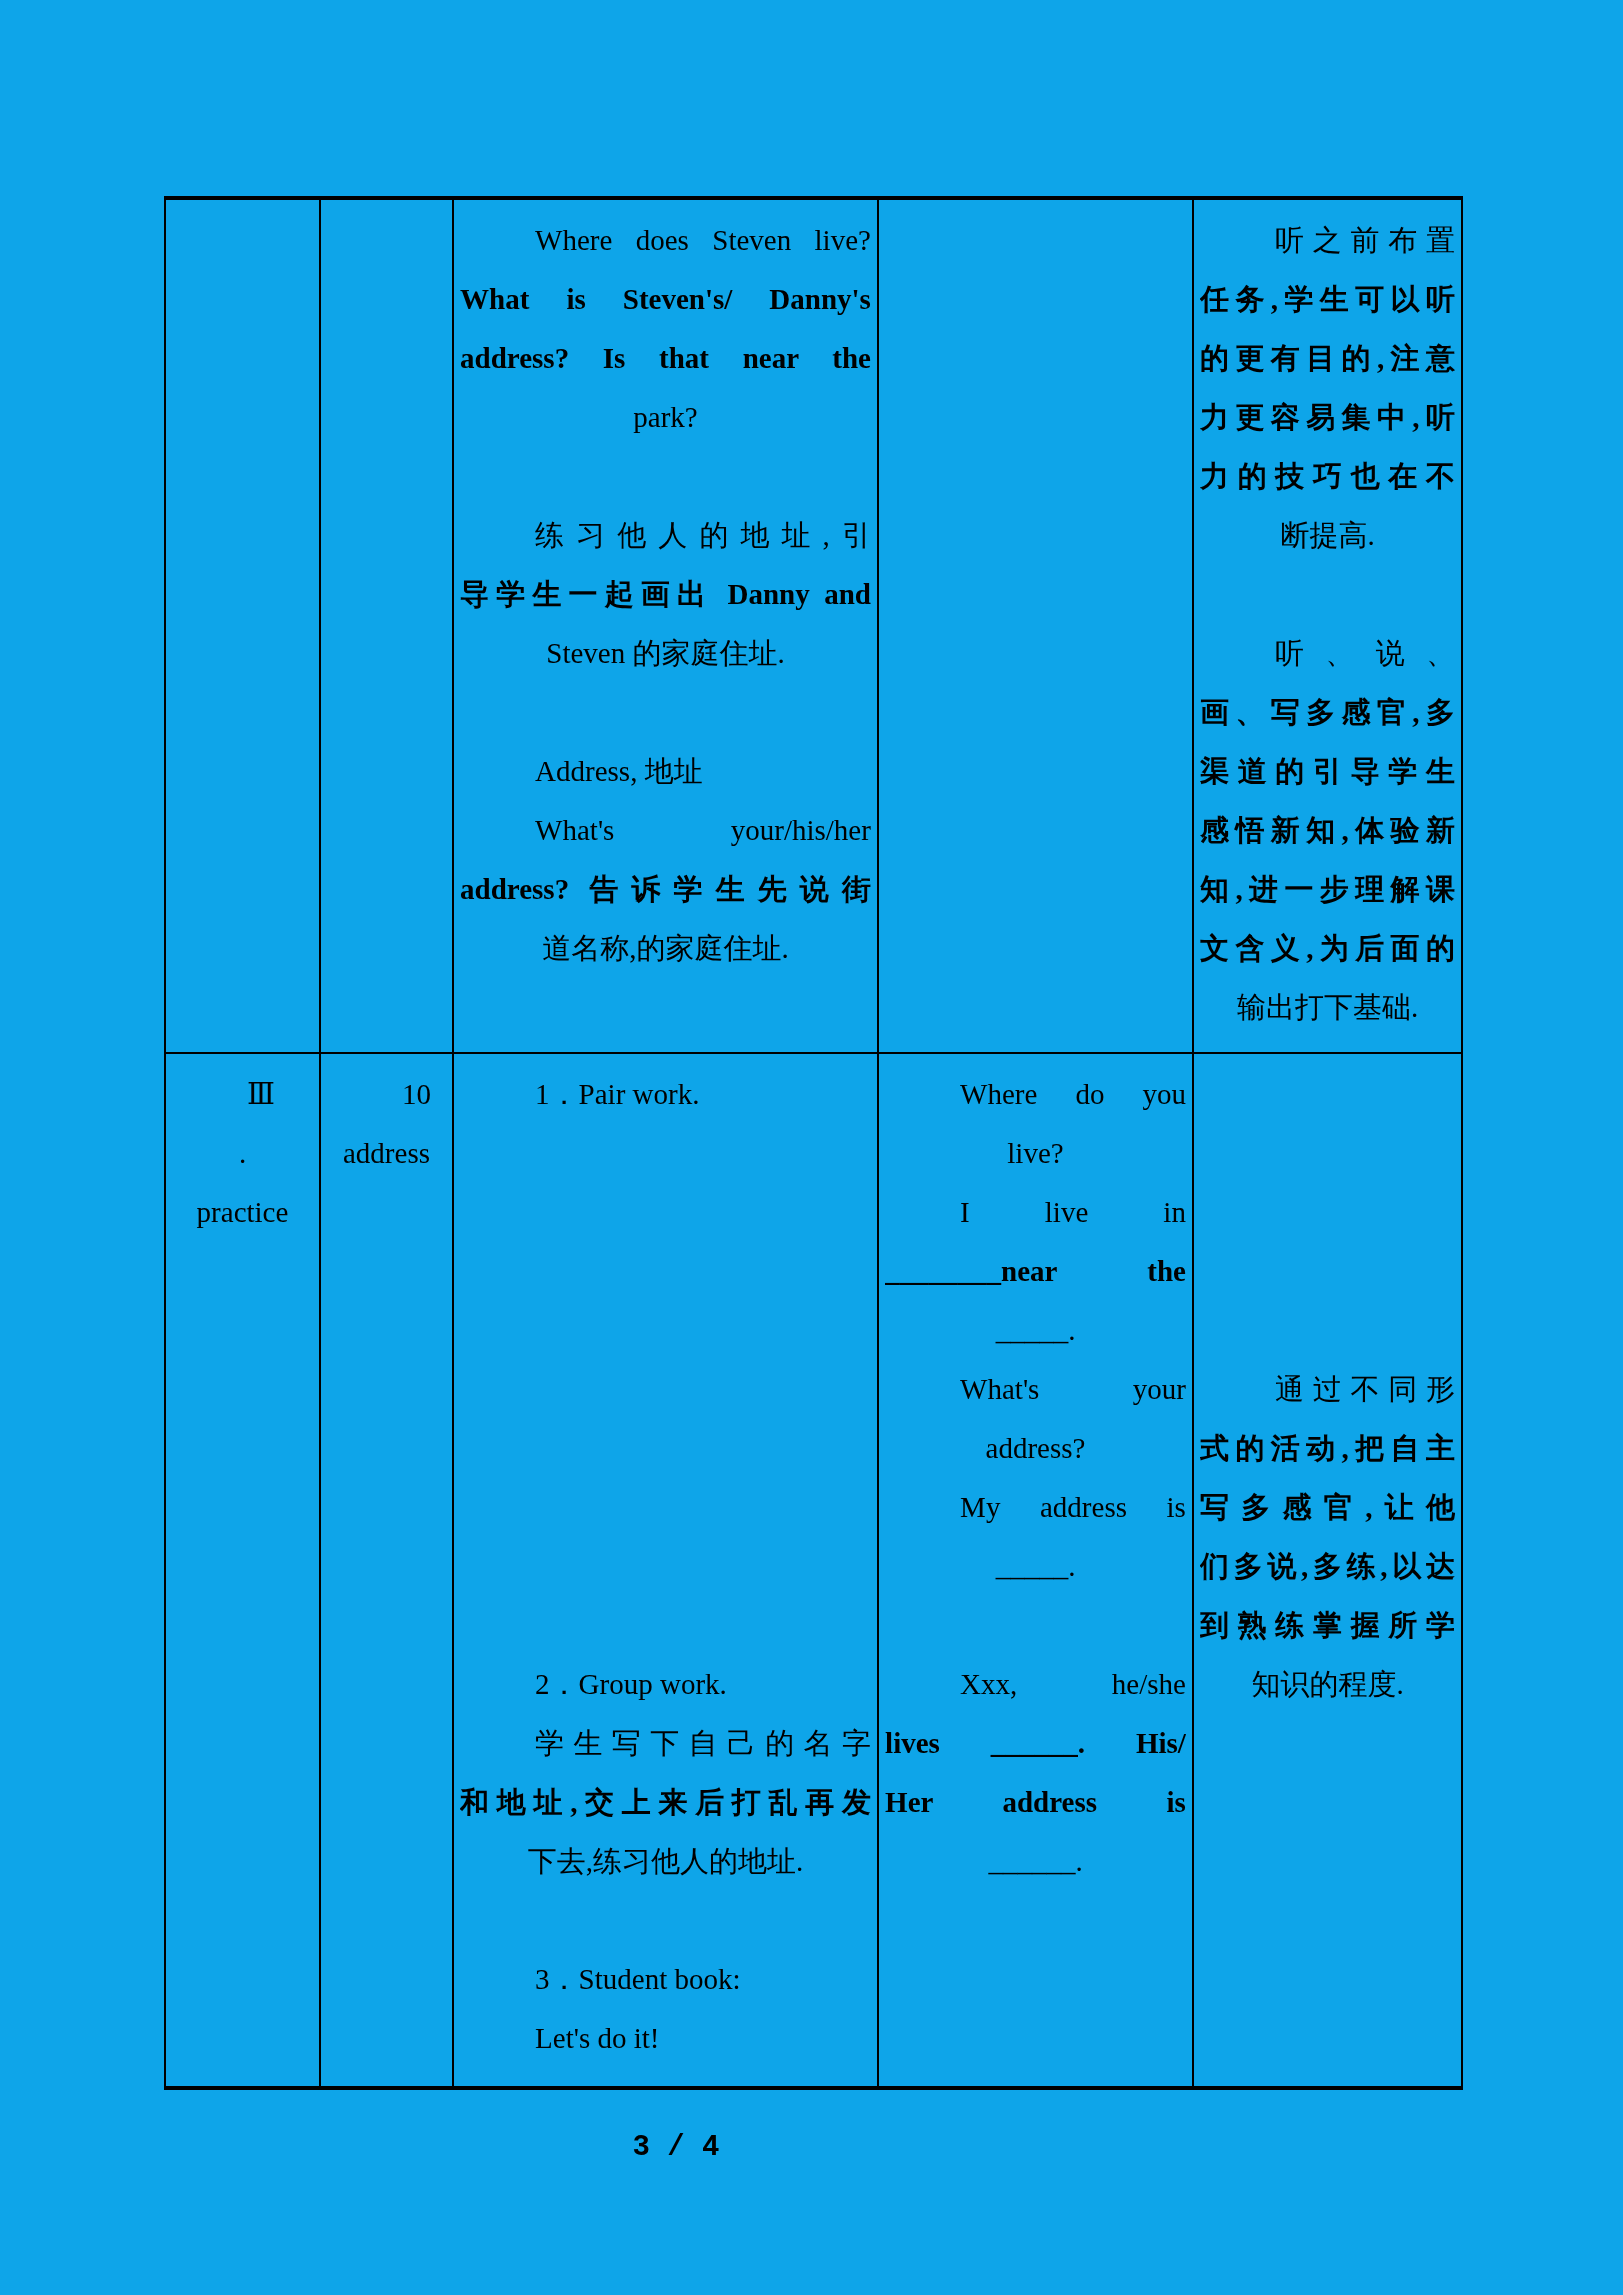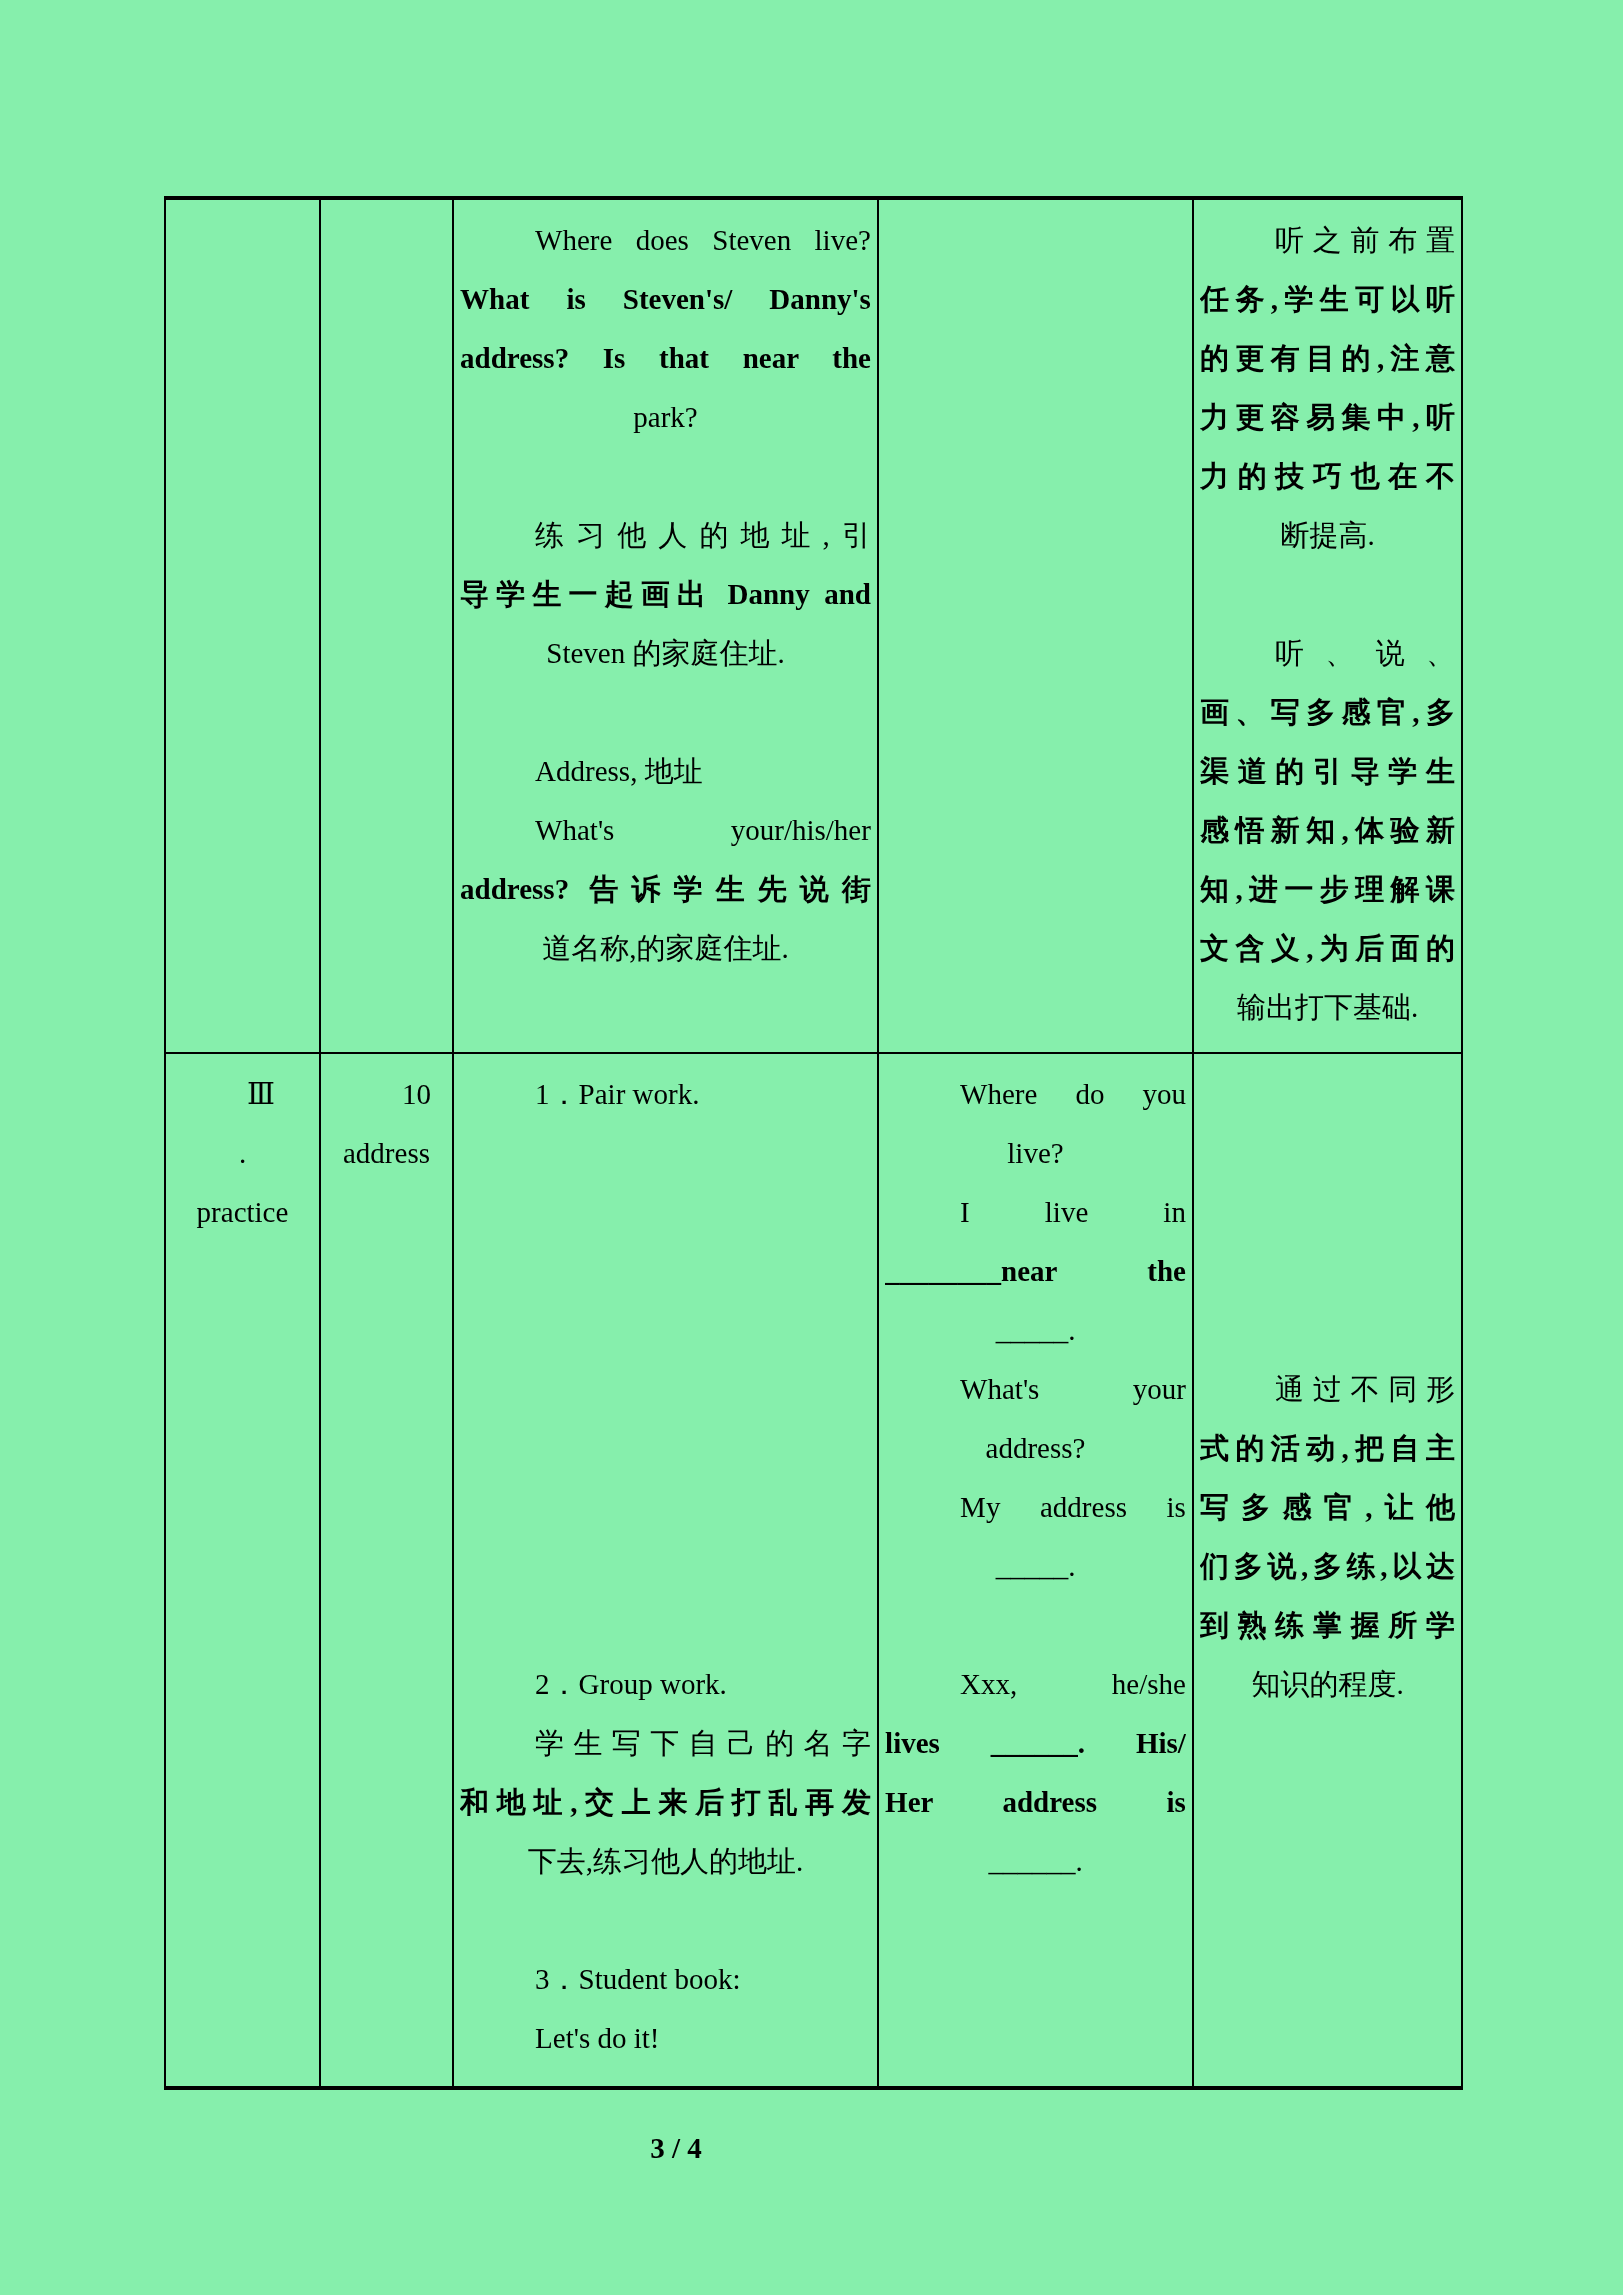--- a/index.html
+++ b/index.html
@@ -1,19 +1,19 @@
 <!DOCTYPE html>
 <html style="font-size:11px"><head>
 <meta charset="utf-8">
 <style>
   html,body{margin:0;padding:0;background:#e8e8e8;}
   .page{
     position:relative;
     width:1623px;height:2295px;
-    background:#86efac;
+    background:#0ea5e9;
     color:#000000;
     font-family:"Liberation Serif","DejaVu Serif",serif;
   }
   table.lesson-table{
     position:absolute;left:164px;top:196px;
     width:1297px;
     border-collapse:collapse;
     table-layout:fixed;
     border:2px solid #000;
     border-top-width:4.1px;
@@ -46,20 +46,21 @@
   }
   .l{text-align:center;}
   .page-number{
     position:absolute;
     left:0;top:2126px;
     width:1352px;
     text-align:center;
     font-size:29px;
     font-weight:bold;
     line-height:44px;
+    font-family:Liberation Mono, monospace;
   }
 </style>
 </head>
 <body>
 
 <div class="page">
 
   <table class="lesson-table">
     <colgroup>
       <col style="width:155px">

